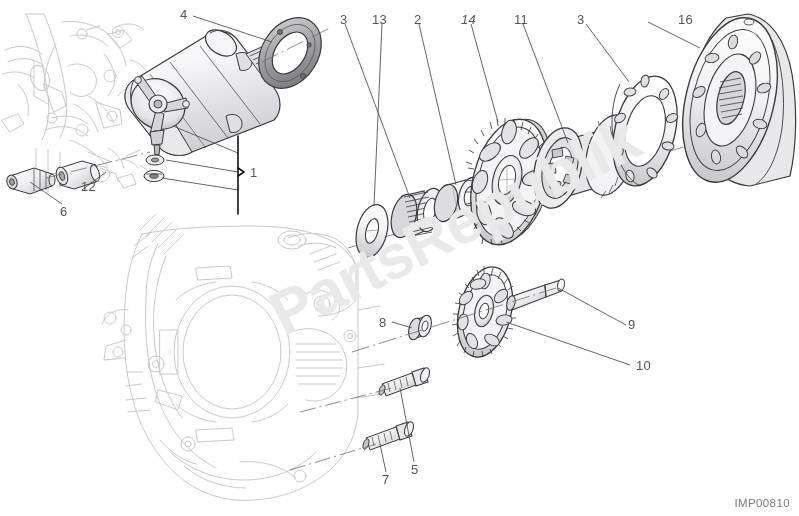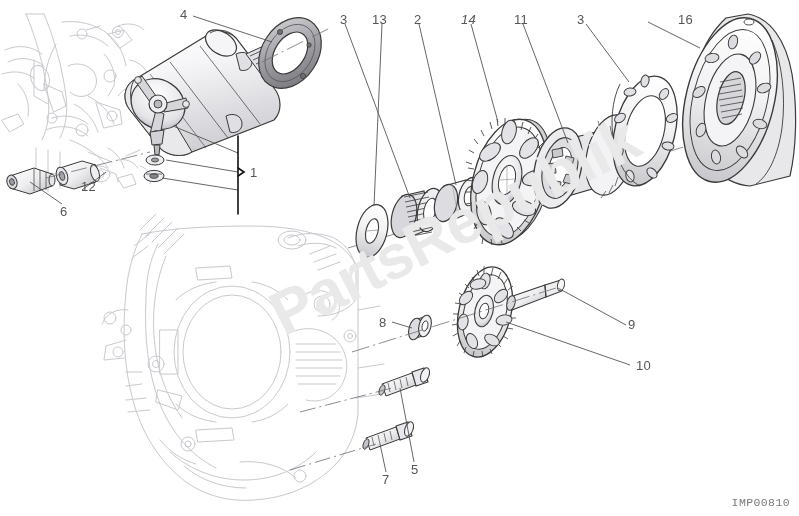--- a/index.html
+++ b/index.html
@@ -27,21 +27,21 @@
     font-size: 13px;
     color: #555555;
     letter-spacing: 0.2px;
     white-space: nowrap;
     line-height: 1;
   }
   #partcode {
     position: absolute;
     right: 9px;
     bottom: 7px;
-    font-family: Liberation Mono, monospace;
+    font-family: Liberation Sans, sans-serif;
     font-size: 11.5px;
     color: #7b7b7b;
     letter-spacing: 0.4px;
   }
   #watermark {
     position: absolute;
     left: 258px;
     top: 286px;
     transform: rotate(-27deg);
     transform-origin: 0 0;

